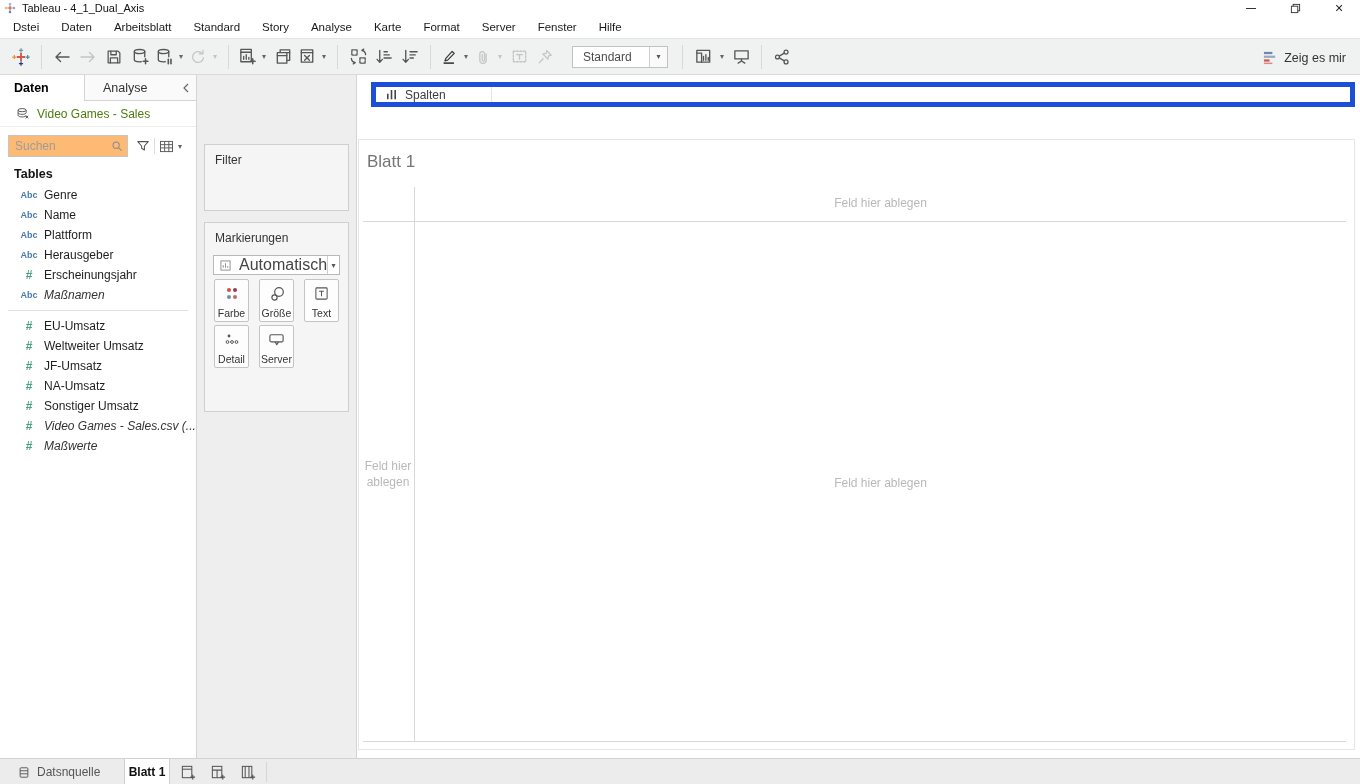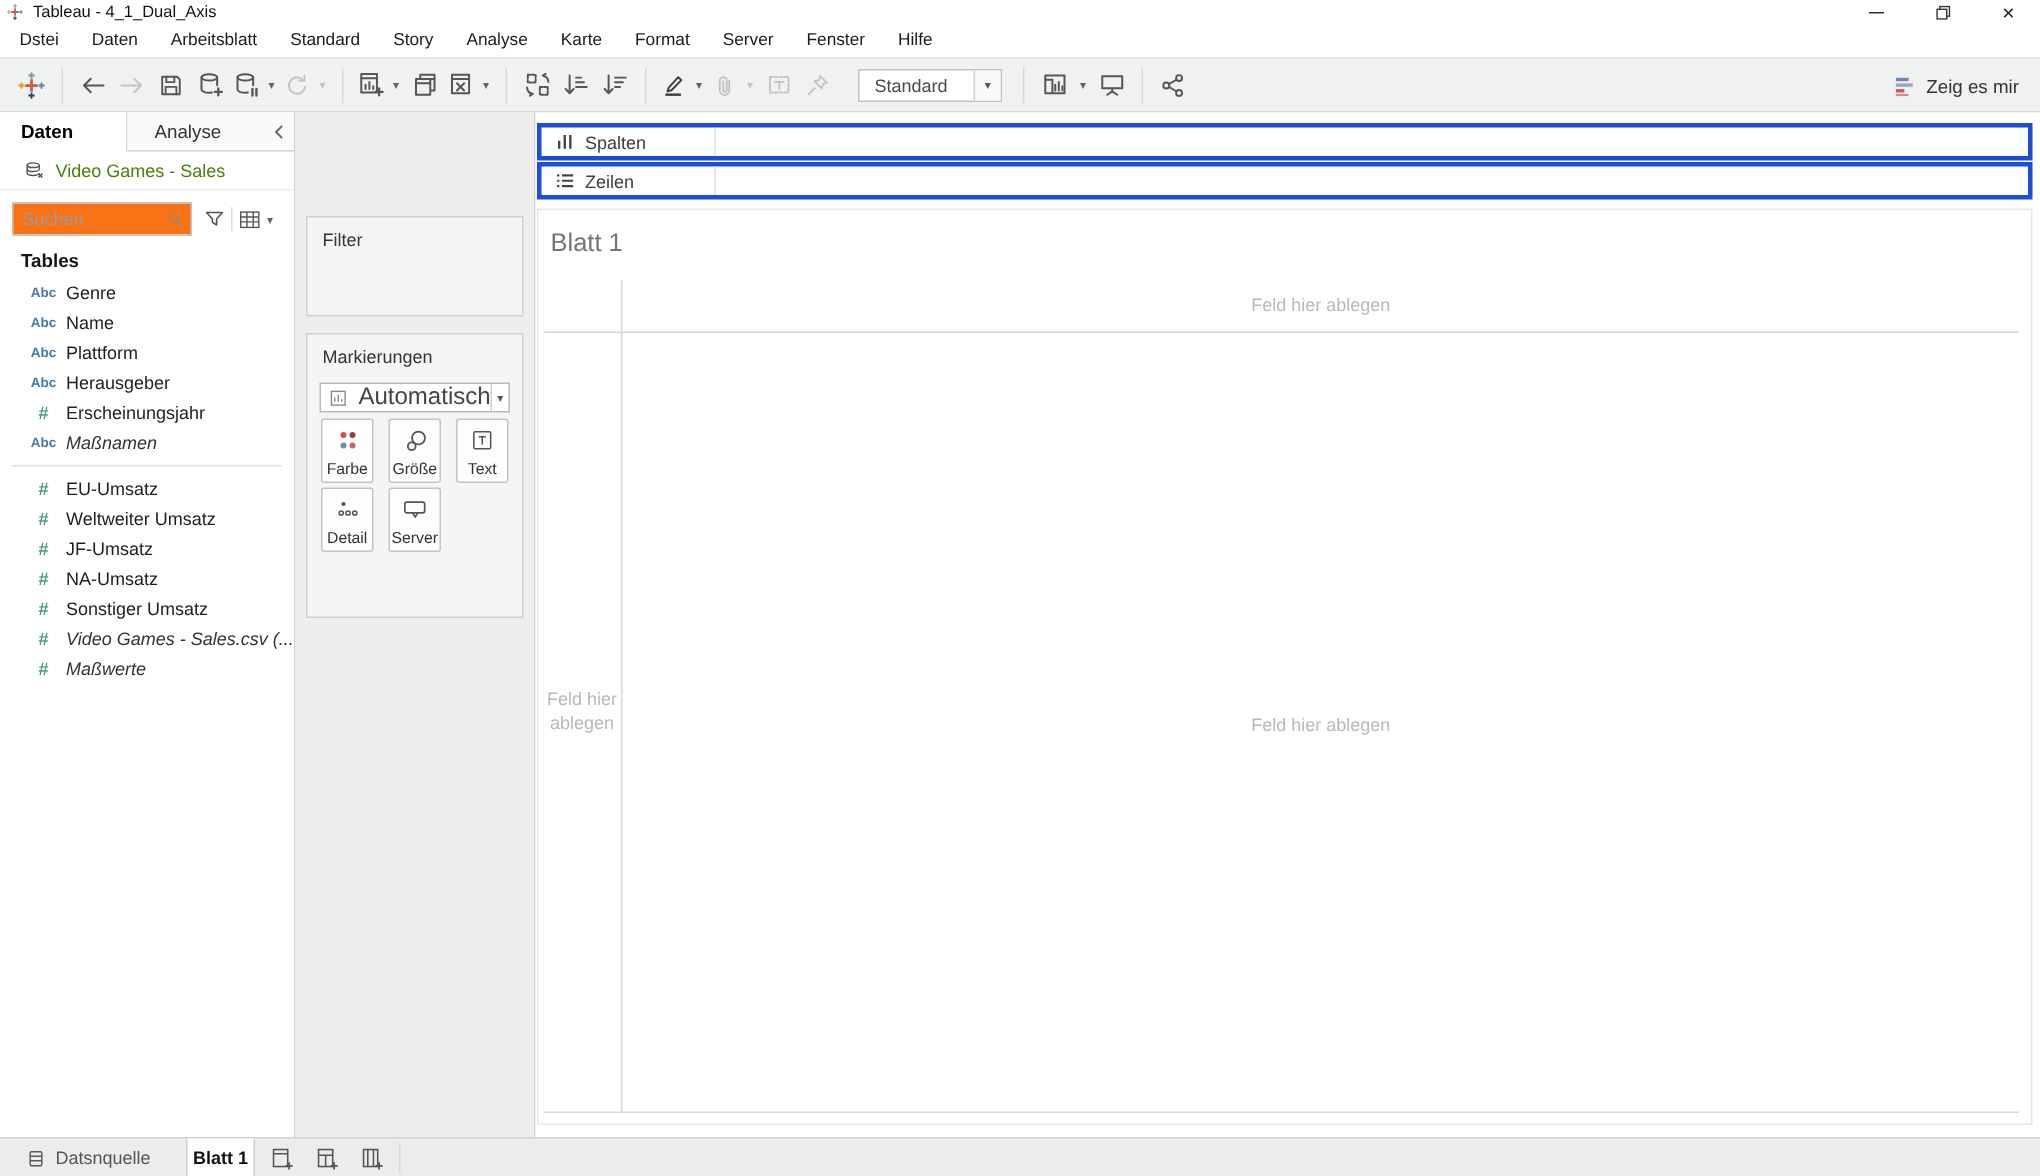--- a/index.html
+++ b/index.html
@@ -53,21 +53,21 @@
   .tab-daten { width:85px; background:#fff; border-right:1px solid #d4d4d4; font-weight:bold;
     font-size:12.5px; color:#000; display:flex; align-items:center; padding-left:14px; }
   .tab-analyse { flex:1; background:#fafafa; border-bottom:1px solid #d4d4d4; font-size:12.5px;
     color:#333; display:flex; align-items:center; padding-left:18px; }
   .tab-collapse { width:20px; background:#fafafa; border-bottom:1px solid #d4d4d4; display:flex;
     align-items:center; justify-content:center; }
   .ds-row { position:absolute; top:26px; left:0; right:0; height:26px; display:flex; align-items:center;
     padding-left:16px; gap:7px; border-bottom:1px solid #ededed; }
   .ds-row .ds-name { font-size:12px; color:#4d7c0f; }
   .search-row { position:absolute; top:59px; left:8px; right:4px; height:24px; display:flex; align-items:center; }
-  .search-box { width:120px; height:22px; border:1px solid #c6c6c6; background:#f97316; display:flex; align-items:center; }
+  .search-box { width:120px; height:22px; border:1px solid #c6c6c6; background:#fdba74; display:flex; align-items:center; }
   .search-box input { border:none; outline:none; flex:1; min-width:0; font-size:12px; padding-left:6px;
     font-family:"Liberation Sans", sans-serif; color:#333; background:transparent; }
   .search-box input::placeholder { color:#9c9c9c; }
   .search-row .fsep { width:1px; height:16px; background:#ddd; margin:0 4px; }
   .tables-header { position:absolute; top:92px; left:14px; font-size:12.5px; font-weight:bold; color:#141414; }
   .field-list { position:absolute; top:110px; left:0; right:0; }
   .field-row { height:20px; display:flex; align-items:center; padding-left:16px; }
   .f-icon { width:26px; flex:0 0 26px; text-align:center; }
   .f-icon.abc { font-size:9px; font-weight:bold; color:#4879ad; letter-spacing:0; }
   .f-icon.num { font-size:12px; font-weight:bold; color:#4aa181; }
@@ -90,21 +90,21 @@
   .mark-type .mt-caret { width:20px; height:100%; border-left:1px solid #cfcfcf; display:flex;
     align-items:center; justify-content:center; font-size:8px; color:#555; }
   .marks-grid { display:flex; flex-wrap:wrap; column-gap:10px; row-gap:3px; padding:4px 0 0 9px; }
   .mark-btn { width:35px; height:43px; background:#fdfdfd; border:1px solid #c4c4c4; border-radius:2px;
     display:flex; flex-direction:column; align-items:center; justify-content:flex-end; padding-bottom:2px; }
   .mark-btn .mb-icon { flex:1; display:flex; align-items:center; justify-content:center; }
   .mark-btn .mb-label { font-size:10.5px; color:#333; }
 
   
   .canvas { position:absolute; top:75px; left:357px; right:0; bottom:26px; background:#fff; }
-  .shelf { position:absolute; left:1px; right:5px; height:25px; border:3px solid #1d4ed8; background:#fff;
+  .shelf { position:absolute; left:14px; right:5px; height:25px; border:5px solid #1d4ed8; background:#fff;
     display:flex; align-items:center; }
   .shelf-cols { top:7px; }
   .shelf-rows { top:33px; }
   .shelf .shelf-label { display:flex; align-items:center; gap:7px; padding-left:9px; width:115px; }
   .shelf .shelf-label span { font-size:12px; color:#3c3c3c; }
   .shelf .shelf-div { width:1px; height:100%; background:#e4e4e4; }
   .shelf .shelf-drop { flex:1; height:100%; }
 
   .sheet { position:absolute; left:1px; right:5px; top:64px; bottom:8px; background:#fff; border:1px solid #e6e6e6; }
   .sheet-title { position:absolute; left:8px; top:12px; font-size:17px; color:#757575; }
@@ -577,35 +577,20 @@
       <span class="icn">
         <svg width="13" height="13" viewBox="0 0 14 14">
             <path d="M3 12 V6.2 M7 12 V2.2 M11 12 V2.2" fill="none" stroke="#444" stroke-width="1.7"></path>
           </svg>
       </span>
       <span>Spalten</span>
     </span>
     <span class="shelf-div"></span>
     <span class="shelf-drop"></span>
   </div>
-  <div class="shelf shelf-rows">
-    <span class="shelf-label">
-      <span class="icn">
-        <svg width="13" height="13" viewBox="0 0 14 14">
-            <g fill="none" stroke="#444" stroke-width="1.6">
-              <path d="M5 3.2 h8 M5 7 h8 M5 10.8 h8"></path>
-              <path d="M1.5 3.2 h1.6 M1.5 7 h1.6 M1.5 10.8 h1.6"></path>
-            </g>
-          </svg>
-      </span>
-      <span>Zeilen</span>
-    </span>
-    <span class="shelf-div"></span>
-    <span class="shelf-drop"></span>
-  </div>
 
   <div class="sheet">
     <div class="sheet-title">Blatt 1</div>
     <div class="vline"></div>
     <div class="hline-top"></div>
     <div class="hline-bottom"></div>
     <div class="drop-hint drop-top">Feld hier ablegen</div>
     <div class="drop-hint drop-center">Feld hier ablegen</div>
     <div class="drop-hint drop-left">Feld hier ablegen</div>
   </div>

